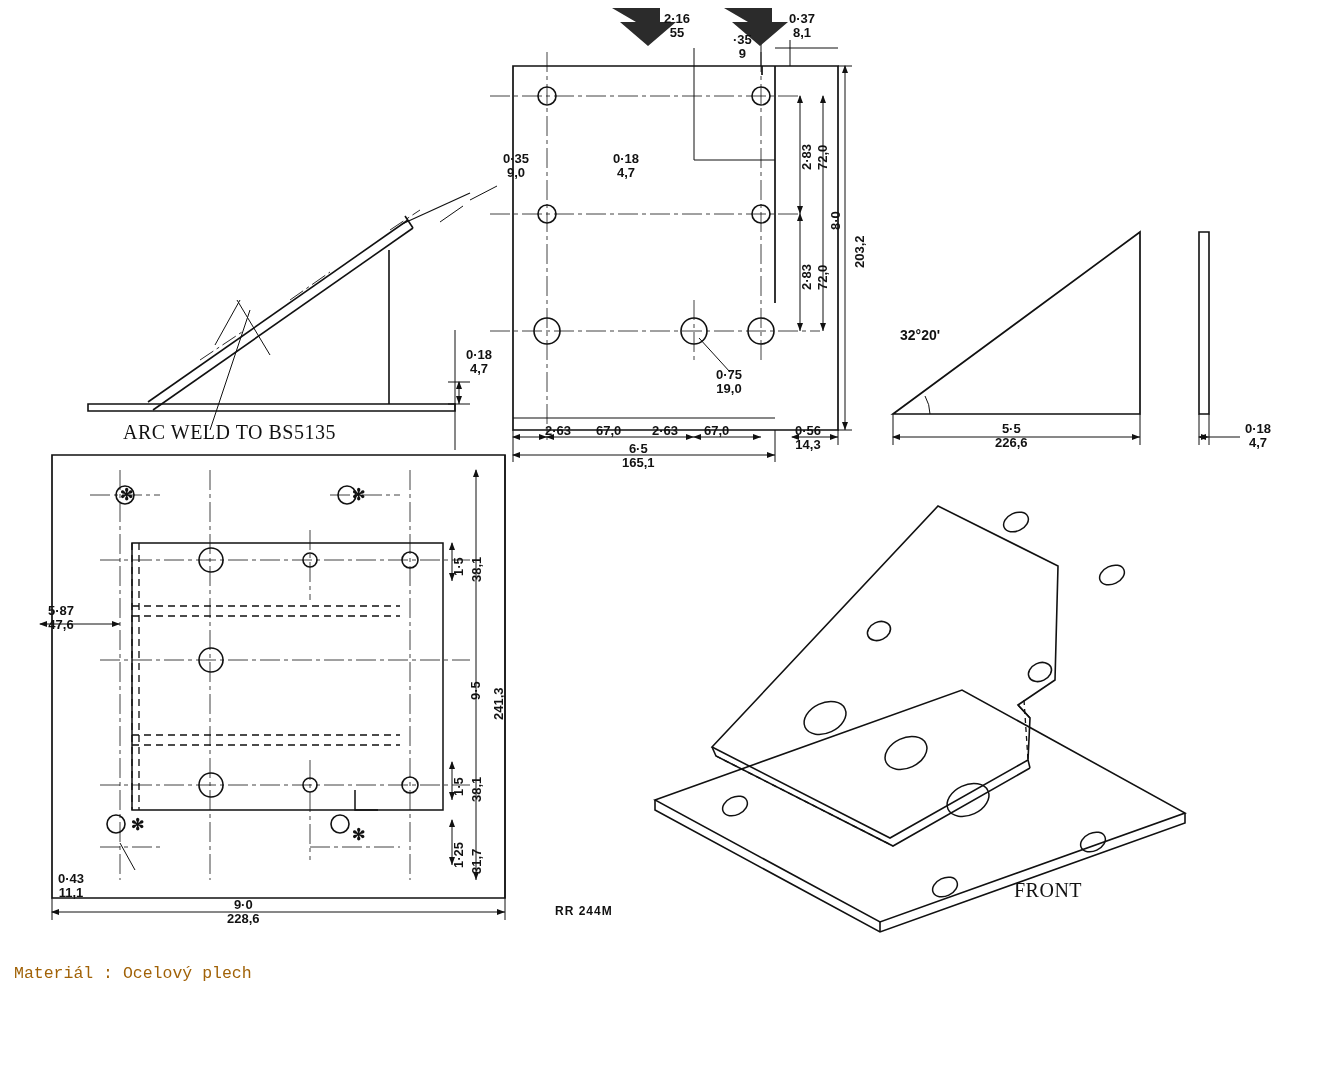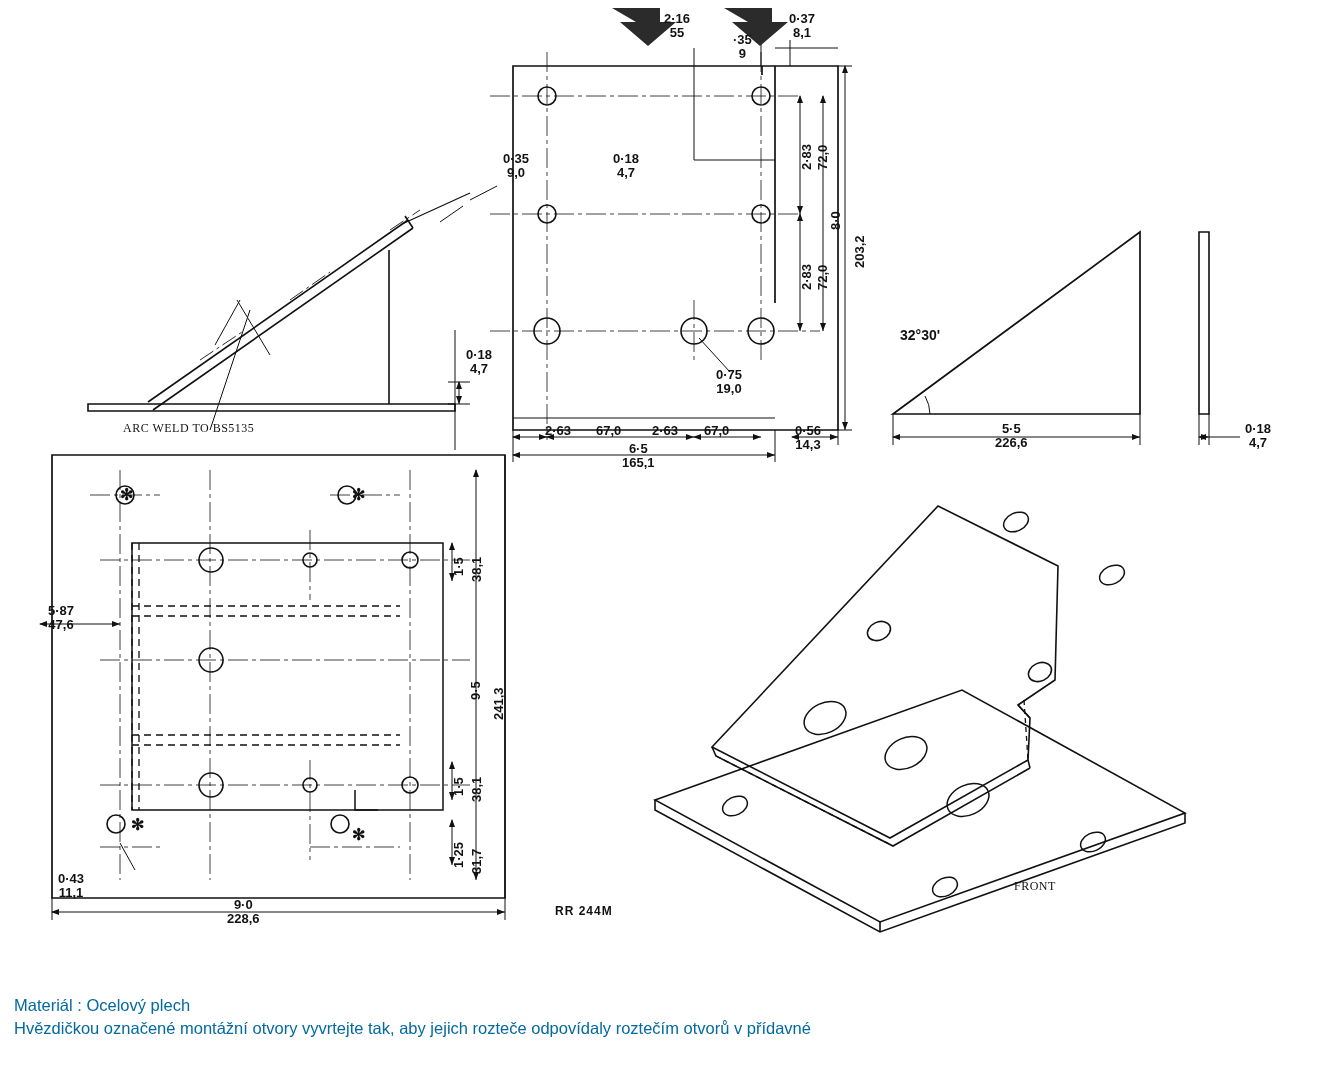--- a/index.html
+++ b/index.html
@@ -32,36 +32,36 @@
     font-family: "Liberation Sans", sans-serif;
     font-size: 13px;
     font-weight: bold;
     color: #121212;
     white-space: pre;
     line-height: 1.05;
   }
   .lbl.serif {
     font-family: "Liberation Serif", serif;
     font-weight: normal;
-    font-size: 12px;
+    font-size: 20px;
     letter-spacing: .5px;
   }
   .lbl.rot {
     transform-origin: left top;
     transform: rotate(-90deg);
   }
   .notes {
     position: absolute;
     left: 14px;
-    top: 994px;
+    top: 962px;
     width: 1300px;
     font-size: 16.5px;
     line-height: 1.42;
-    color: #0369a1;
-    font-family: Liberation Sans, sans-serif;
+    color: #a16207;
+    font-family: Liberation Mono, monospace;
   }
   .notes div { white-space: pre-wrap; }
   .partno {
     position: absolute;
     font-family: "Liberation Sans", sans-serif;
     font-weight: bold;
     font-size: 12px;
     letter-spacing: 1px;
   }
   .dimstack { text-align: center; }
@@ -303,21 +303,21 @@
 
   <div class="lbl dimstack" style="left:716px; top:368px;"><span>0·75</span><br><span>19,0</span></div>
 
   <div class="lbl" style="left:545px; top:424px;"><span>2·63</span></div>
   <div class="lbl" style="left:596px; top:424px;"><span>67,0</span></div>
   <div class="lbl" style="left:652px; top:424px;"><span>2·63</span></div>
   <div class="lbl" style="left:704px; top:424px;"><span>67,0</span></div>
   <div class="lbl dimstack" style="left:622px; top:442px;text-align:center;"><span>6·5</span><br><span>165,1</span></div>
   <div class="lbl dimstack" style="left:795px; top:424px;"><span>0·56</span><br><span>14,3</span></div>
 
-  <div class="lbl" style="left:900px; top:328px; font-size:14px;">32°30'</div>
+  <div class="lbl" style="left:900px; top:328px; font-size:14px;">32°20'</div>
   <div class="lbl dimstack" style="left:995px; top:422px;"><span>5·5</span><br><span>226,6</span></div>
   <div class="lbl dimstack" style="left:1245px; top:422px;"><span>0·18</span><br><span>4,7</span></div>
 
   <div class="lbl rot" style="left:452px; top:576px;"><span>1·5</span></div>
   <div class="lbl rot" style="left:470px; top:582px;"><span>38,1</span></div>
   <div class="lbl rot" style="left:452px; top:796px;"><span>1·5</span></div>
   <div class="lbl rot" style="left:470px; top:802px;"><span>38,1</span></div>
   <div class="lbl rot" style="left:452px; top:868px;"><span>1·25</span></div>
   <div class="lbl rot" style="left:470px; top:874px;"><span>31,7</span></div>
   <div class="lbl rot" style="left:469px; top:700px;"><span>9·5</span></div>
@@ -331,16 +331,15 @@
   <div class="lbl" style="left:352px; top:487px; font-size:16px;">✻</div>
   <div class="lbl" style="left:131px; top:817px; font-size:16px;">✻</div>
   <div class="lbl" style="left:352px; top:827px; font-size:16px;">✻</div>
 
   <div class="lbl serif" style="left:123px; top:422px;">ARC WELD TO BS5135</div>
   <div class="partno" style="left:555px; top:904px;">RR 244M</div>
   <div class="lbl serif" style="left:1014px; top:880px;">FRONT</div>
 
   <div class="notes">
     <div>Materiál : Ocelový plech</div>
-    <div>Hvězdičkou označené montážní otvory vyvrtejte tak, aby jejich rozteče odpovídaly roztečím otvorů v přídavné</div>
   </div>
 
 </div>
 
 </body></html>

